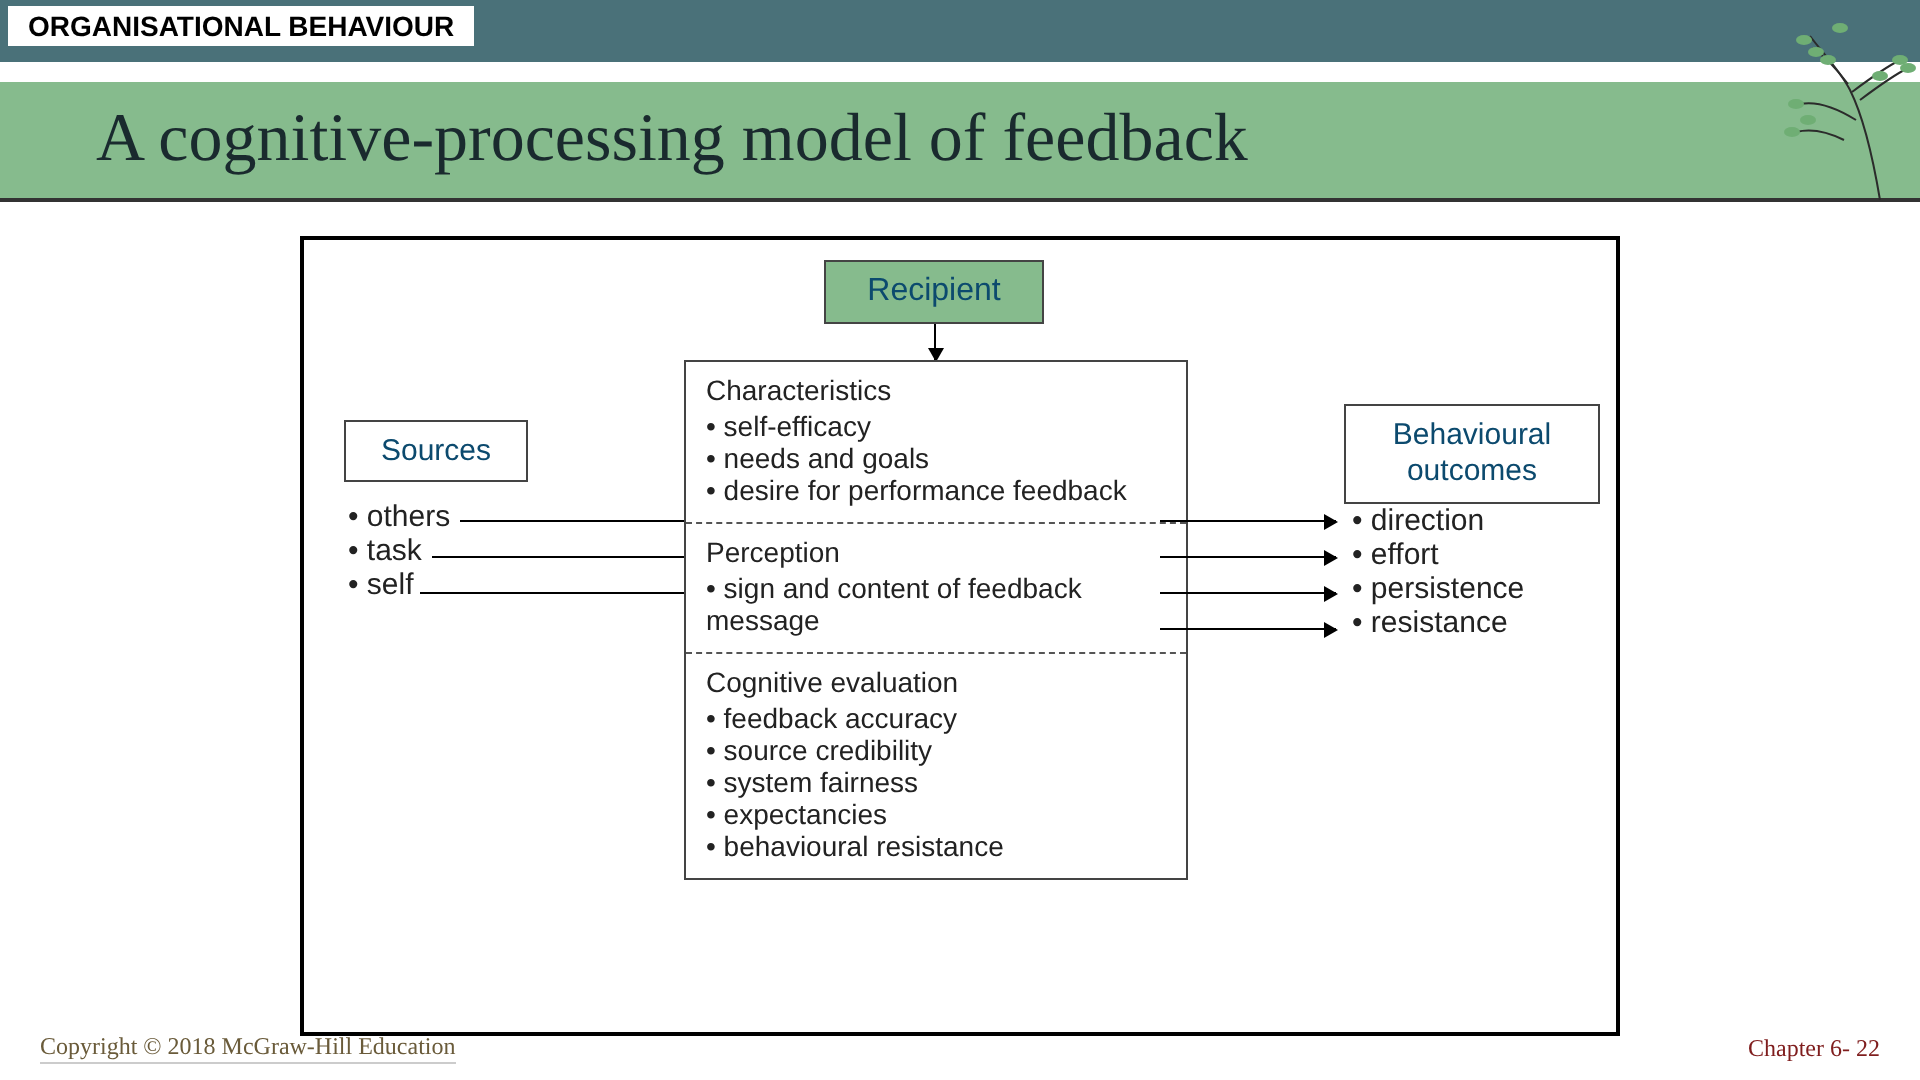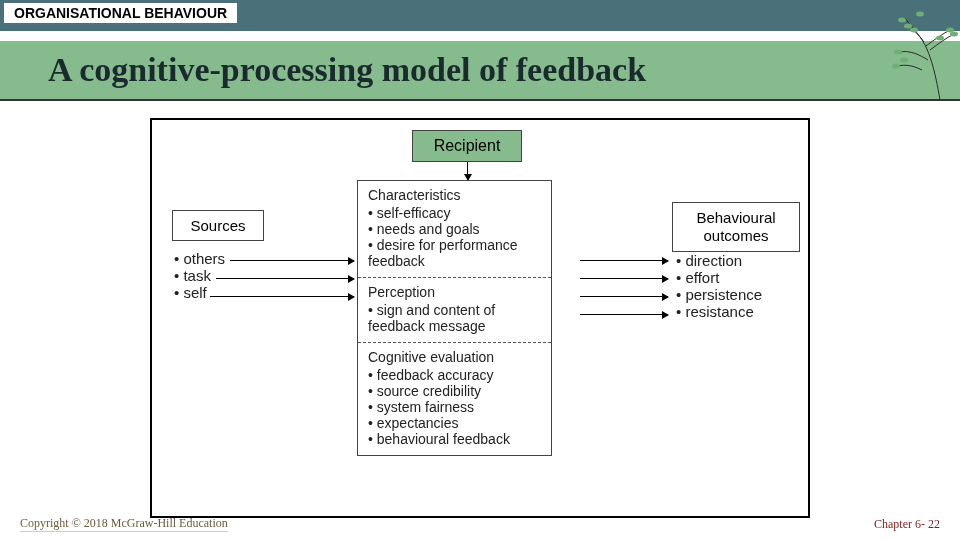--- a/index.html
+++ b/index.html
@@ -33,21 +33,21 @@
     height: 60px;
     display: flex;
     align-items: center;
     padding-left: 48px;
     border-bottom: 2px solid #333;
   }
   .title-text {
     font-family: Georgia, serif;
     font-size: 34px;
     color: #1a2a2e;
-    font-weight: bold;
+    font-weight: normal;
   }
   .tree-decor {
     position: absolute;
     top: 0;
     right: 0;
     width: 110px;
     height: 100px;
     pointer-events: none;
   }
   .diagram-frame {
@@ -58,21 +58,21 @@
     height: 400px;
     border: 2px solid #000;
     background: #fff;
   }
   .box {
     position: absolute;
     border: 1px solid #444;
     background: #fff;
     font-family: Arial, sans-serif;
     font-size: 15px;
-    color: #000000;
+    color: #0c4a6e;
     padding: 6px 10px;
     text-align: center;
   }
   .box.green-head {
     background: #86bb8d;
     font-size: 16px;
   }
   .col-block {
     position: absolute;
     border: 1px solid #444;
@@ -208,21 +208,21 @@
   </div>
 
   <div class="short-line" style="left:78px; top:140px; width:28px;"></div>
   <div class="short-line" style="left:64px; top:158px; width:42px;"></div>
   <div class="short-line" style="left:58px; top:176px; width:48px;"></div>
 
   <div class="arrow" style="left:106px; top:140px; width:96px;"></div>
   <div class="arrow" style="left:106px; top:158px; width:96px;"></div>
   <div class="arrow" style="left:106px; top:176px; width:96px;"></div>
 
-  <div class="col-block" style="left:205px; top:60px; width:195px;">
+  <div class="col-block" style="left:190px; top:60px; width:252px;">
     <div class="sec">
       <div class="sec-title">Characteristics</div>
       <ul>
         <li>self-efficacy</li>
         <li>needs and goals</li>
         <li>desire for performance feedback</li>
       </ul>
     </div>
     <div class="sec">
       <div class="sec-title">Perception</div>
@@ -230,21 +230,21 @@
         <li>sign and content of feedback message</li>
       </ul>
     </div>
     <div class="sec">
       <div class="sec-title">Cognitive evaluation</div>
       <ul>
         <li>feedback accuracy</li>
         <li>source credibility</li>
         <li>system fairness</li>
         <li>expectancies</li>
-        <li>behavioural feedback</li>
+        <li>behavioural resistance</li>
       </ul>
     </div>
   </div>
 
   <div class="arrow" style="left:428px; top:140px; width:88px;"></div>
   <div class="arrow" style="left:428px; top:158px; width:88px;"></div>
   <div class="arrow" style="left:428px; top:176px; width:88px;"></div>
   <div class="arrow" style="left:428px; top:194px; width:88px;"></div>
 
   <div class="box" style="left:520px; top:82px; width:128px; text-align:center; line-height:1.2;">Behavioural outcomes</div>

